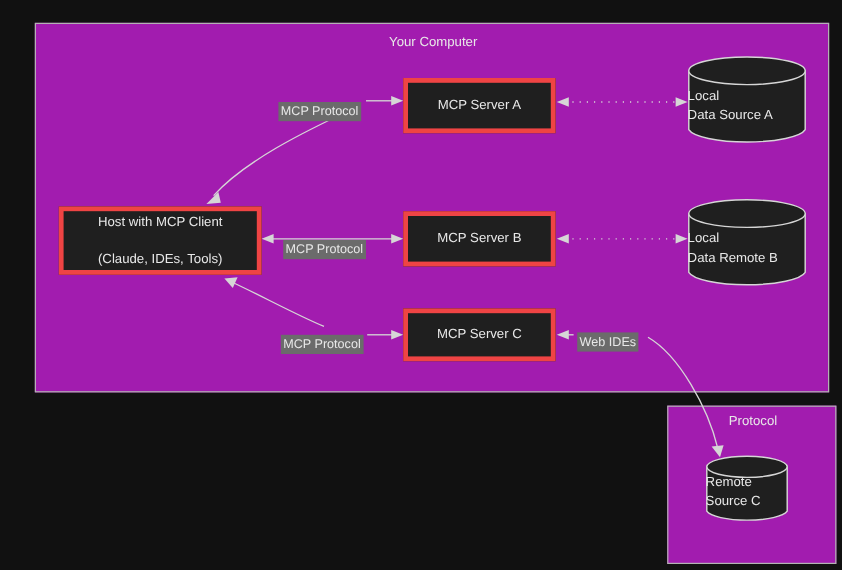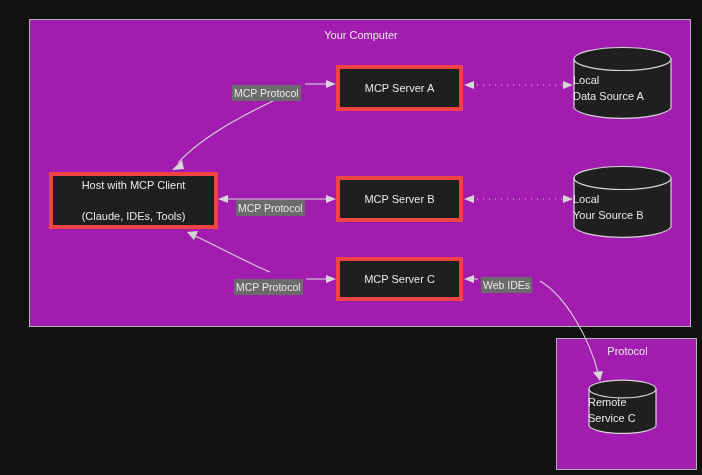--- a/index.html
+++ b/index.html
@@ -194,32 +194,32 @@
     </div>
   </div>
 
   <div class="cylinder" id="cyl-b">
     <svg viewBox="0 0 99 75" preserveAspectRatio="none">
       <path d="M1,13 L1,62 A49,12 0 0 0 98,62 L98,13 Z" fill="#1f1f1f" stroke="#d6d6d6" stroke-width="1.2"></path>
       <ellipse cx="49.5" cy="13" rx="48.5" ry="11.5" fill="#1f1f1f" stroke="#d6d6d6" stroke-width="1.2"></ellipse>
     </svg>
     <div class="cyl-label">
       <div>Local</div>
-      <div>Your Source B</div>
+      <div>Data Remote B</div>
     </div>
   </div>
 
   <div class="cylinder" id="cyl-c">
     <svg viewBox="0 0 69 57" preserveAspectRatio="none">
       <path d="M1,10 L1,47 A34,9 0 0 0 68,47 L68,10 Z" fill="#1f1f1f" stroke="#d6d6d6" stroke-width="1.2"></path>
       <ellipse cx="34.5" cy="10" rx="33.5" ry="8.8" fill="#1f1f1f" stroke="#d6d6d6" stroke-width="1.2"></ellipse>
     </svg>
     <div class="cyl-label">
       <div>Remote</div>
-      <div>Service C</div>
+      <div>Source C</div>
     </div>
   </div>
 
   <div class="edge-label" id="lbl-mcp-a">MCP Protocol</div>
   <div class="edge-label" id="lbl-mcp-b">MCP Protocol</div>
   <div class="edge-label" id="lbl-mcp-c">MCP Protocol</div>
   <div class="edge-label" id="lbl-web-apis">Web IDEs</div>
 
 </div>
 

